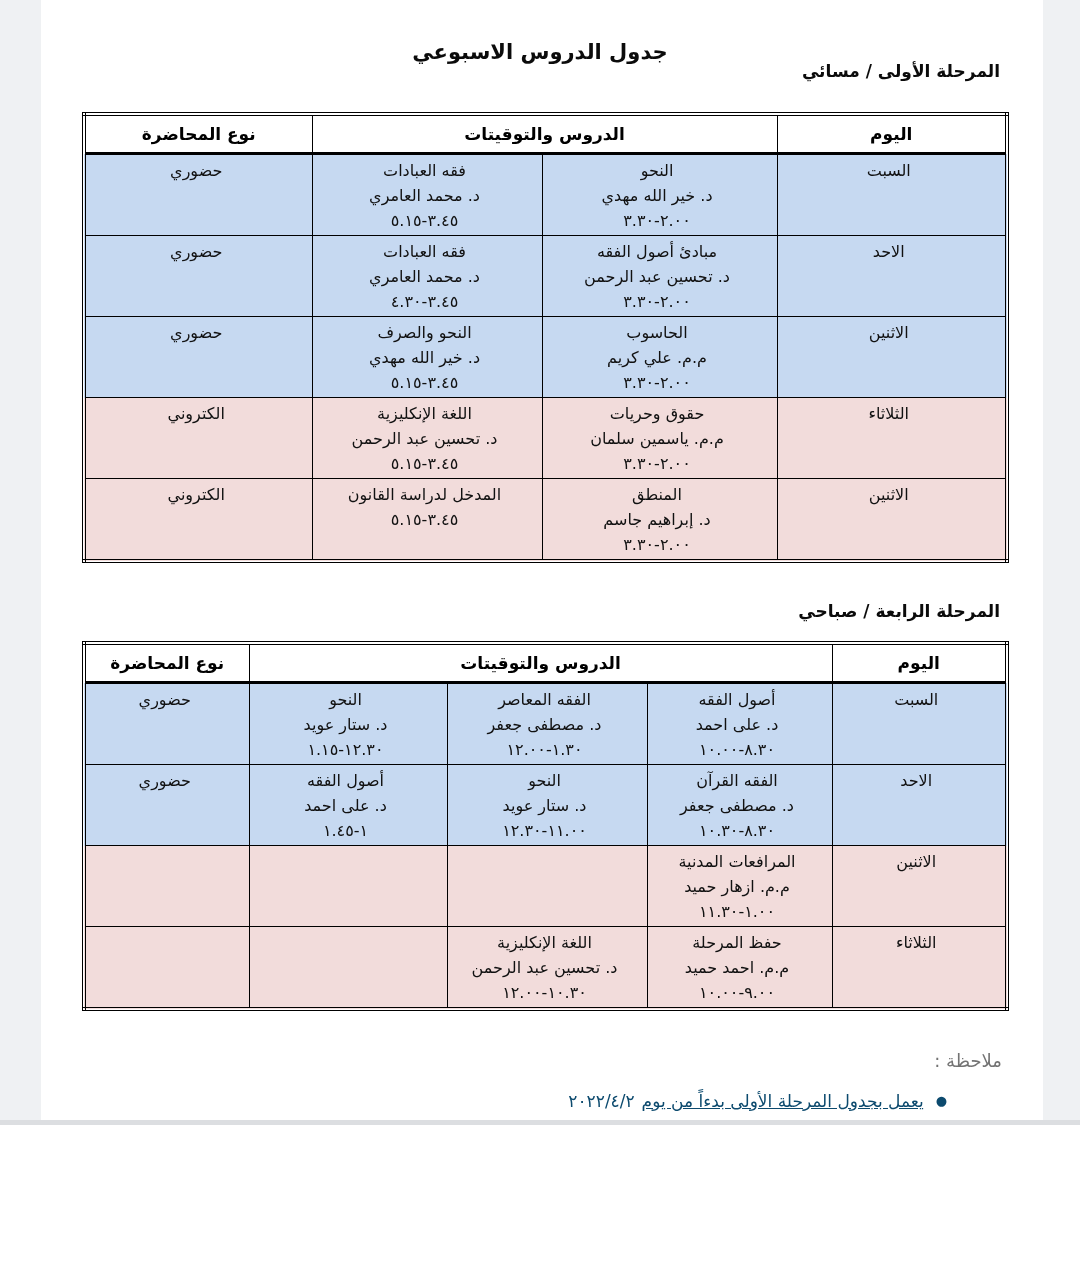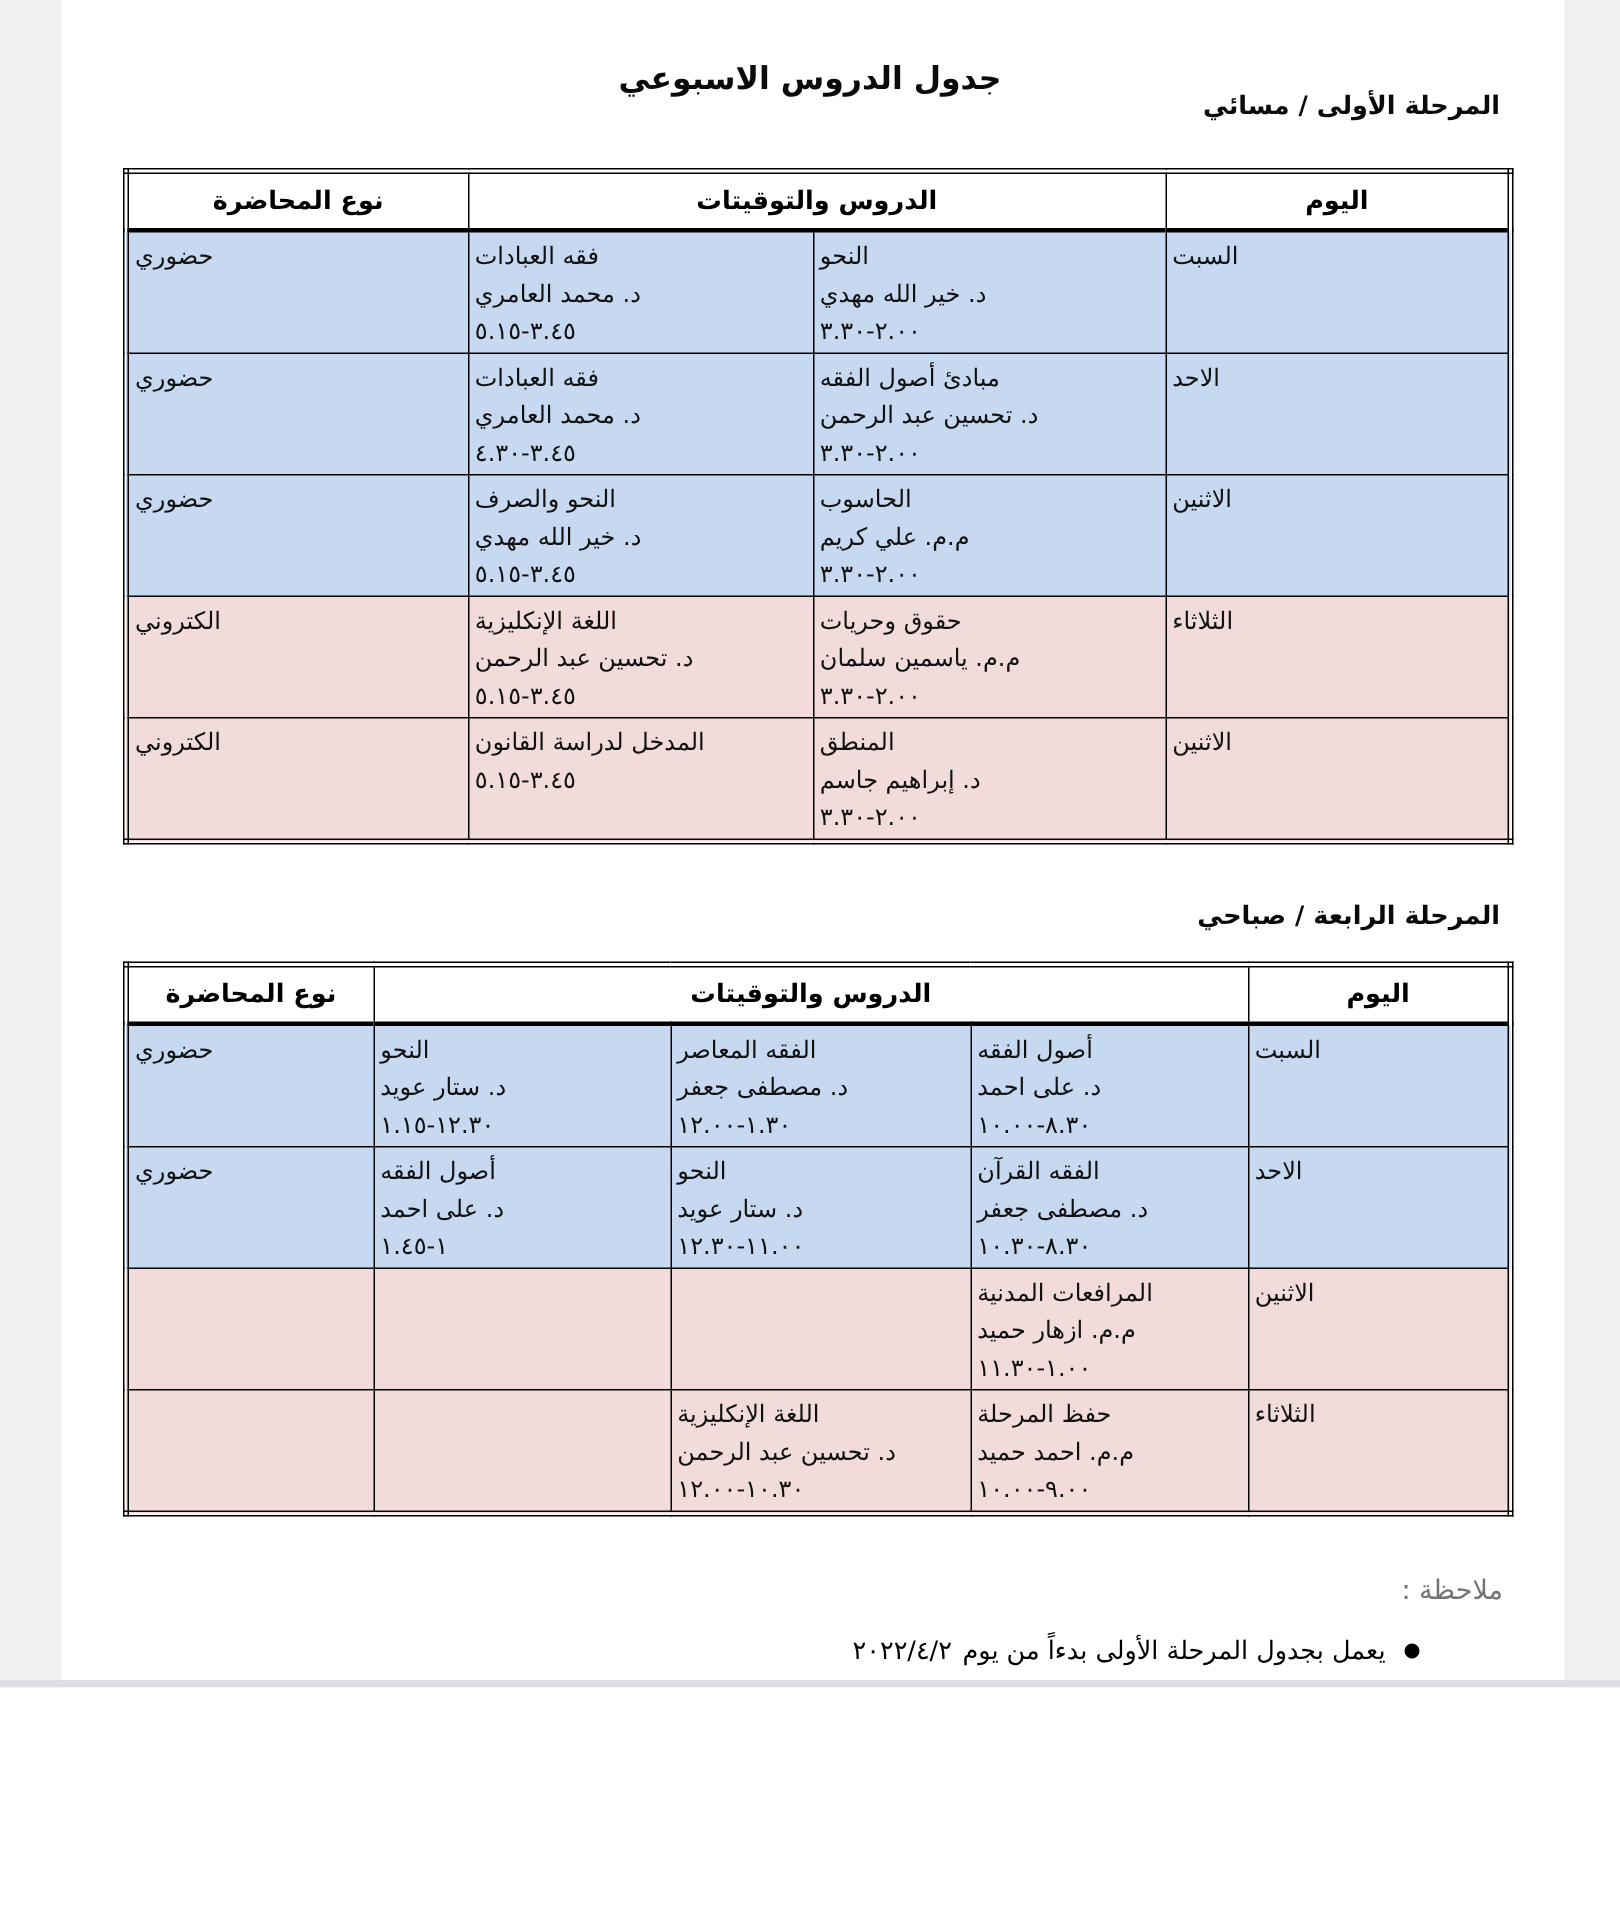--- a/index.html
+++ b/index.html
@@ -38,36 +38,36 @@
   table.schedule th {
     border:1.6px solid #000;
     border-bottom:3px solid #000;
     height:36px; padding:0 12px;
     font-size:17px; font-weight:bold; text-align:center;
     background:#ffffff; color:#000;
   }
   table.schedule td {
     border:1.6px solid #000;
     height:77px; padding:3px 9px 0 4px;
-    vertical-align:top; text-align:left;
+    vertical-align:top; text-align:center;
     font-size:16px; line-height:25px; color:#111;margin-top:45px;
   }
   td.day  { font-size:16.5px; }
   td.type { font-size:16.5px; }
 
   .lesson .subject, .lesson .teacher, .lesson .time { line-height:25px; }
   .ltr { direction:ltr; unicode-bidi:bidi-override; display:inline-block; }
 
   .notes-label {
     position:absolute; right:78px; top:1050px;
     font-size:18px; color:#737373;
   }
   .note-line {
     position:absolute; right:133px;
-    font-size:17px; color:#000000;
+    font-size:17px; color:#0c4a6e;text-decoration:underline;
   }
   .note-1 { top:1091px; }
   .note-2 { top:1129px; }
   .bullet { display:inline-block; margin-left:12px; font-size:13px; vertical-align:2px; }
   .note-date { margin-right:7px; }
 </style>
 </head>
 <body>
 
 <div class="page">

